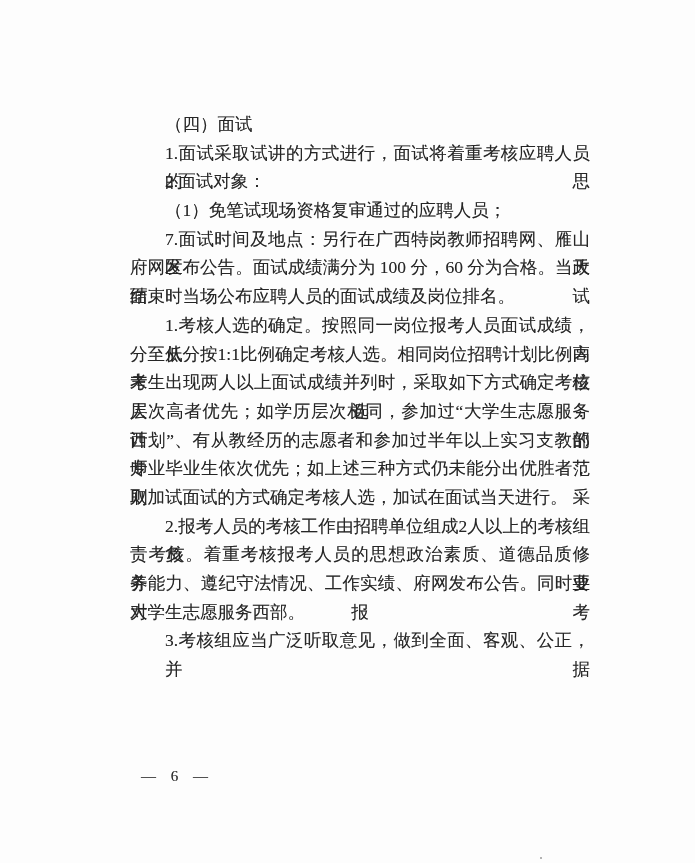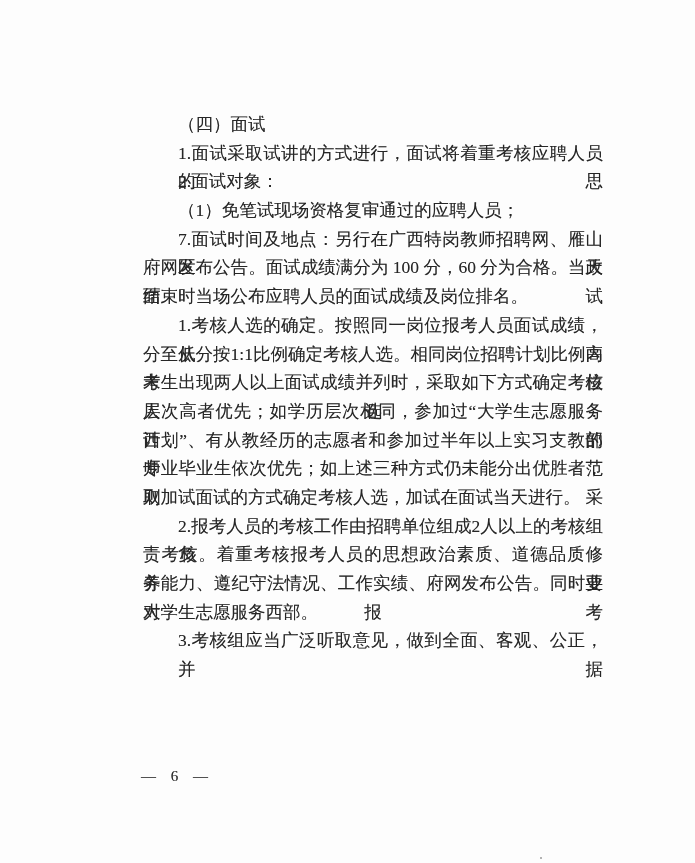--- a/index.html
+++ b/index.html
@@ -17,21 +17,20 @@
     position: absolute;
     left: 0; top: 0;
     width: 695px;
     height: 863px;
   }
   .doc-body {
     position: absolute;
     left: 130px;
     top: 110px;
     width: 460px;
-    margin-left: 13px;
   }
   .line {
     height: 28.7px;
     line-height: 28.7px;
     font-size: 17.5px;
     white-space: normal;
     text-shadow: 0 0 0.6px rgba(30,30,30,0.35);
   }
   .line.indent {
     padding-left: 35px;

